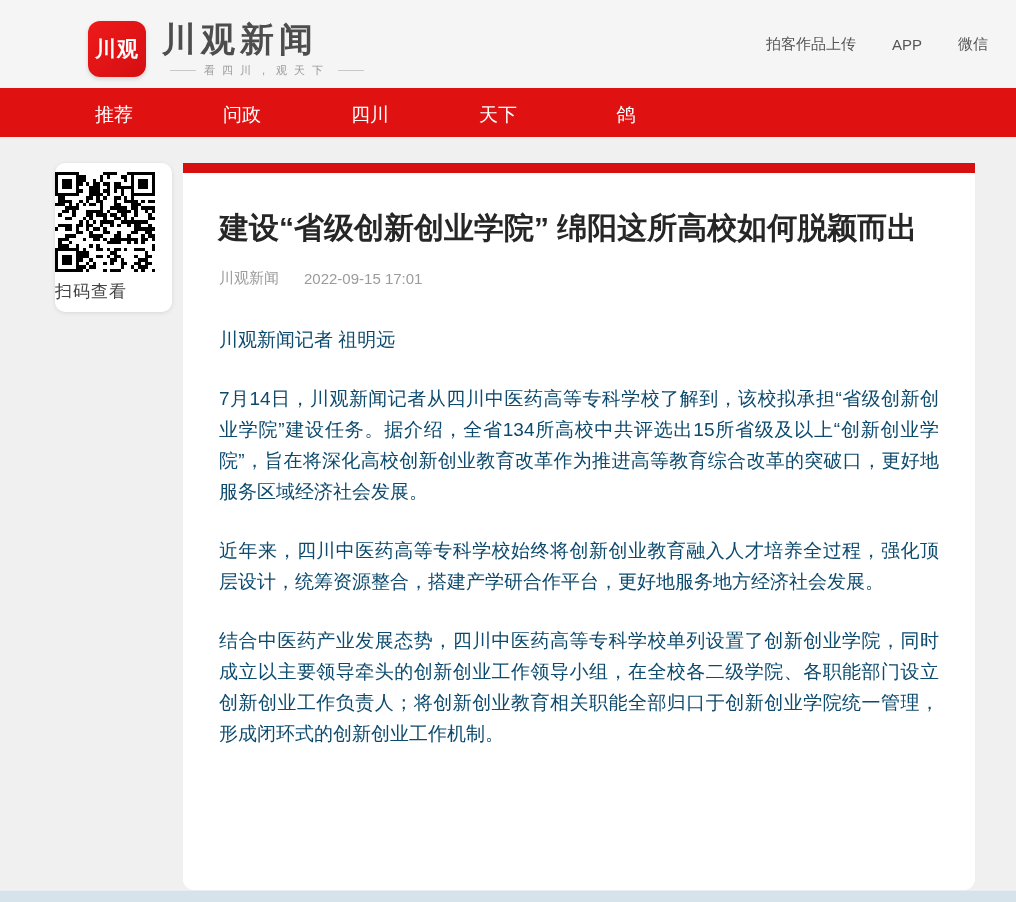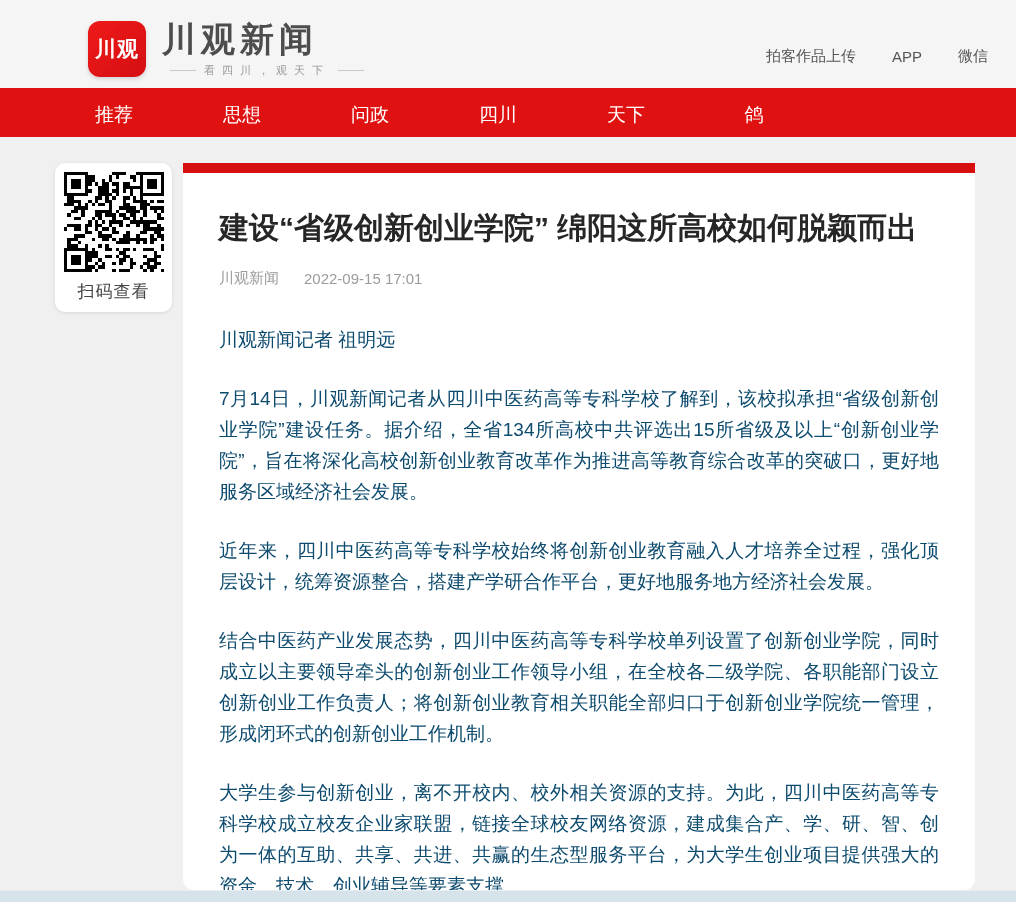--- a/index.html
+++ b/index.html
@@ -35,21 +35,21 @@
     font-family:"Liberation Serif","DejaVu Serif",serif;
   }
   .logo-tagline{
     display:flex;align-items:center;margin-top:4px;
     font-size:11px;color:#9a9a9a;letter-spacing:7px;
   }
   .logo-tagline::before,.logo-tagline::after{
     content:"";display:block;width:26px;height:1px;background:#c9c9c9;margin:0 8px;
   }
   .header-links{
-    position:absolute;right:28px;top:12px;height:88px;
+    position:absolute;right:28px;top:0;height:88px;
     display:flex;align-items:center;gap:36px;
   }
   .header-link{font-size:15px;color:#555;cursor:pointer;white-space:nowrap;}
 
   
   .main-nav{
     height:49px;background:var(--brand-red);
     display:flex;align-items:stretch;padding-left:50px;overflow:hidden;white-space:nowrap;
   }
   .nav-item{
@@ -59,21 +59,21 @@
 
   
   .content{
     position:absolute;top:142px;left:0;right:0;bottom:12px;
     background:#f0f0f0;
   }
   .qr-card{
     position:absolute;left:55px;top:21px;width:117px;height:149px;
     background:#fff;border-radius:10px;
     box-shadow:0 1px 4px rgba(0,0,0,.10);
-    display:flex;flex-direction:column;align-items:center;
+    display:flex;flex-direction:column;
   }
   .qr-box{width:100px;height:100px;margin-top:9px;}
   .qr-box svg{width:100%;height:100%;display:block;}
   .qr-caption{font-size:17px;color:#444;margin-top:8px;letter-spacing:1px;}
 
   .article-panel{
     position:absolute;left:183px;top:21px;width:792px;bottom:0;
     background:#fff;
     border-radius:11px;
   }
@@ -113,21 +113,20 @@
   </div>
   <div class="header-links">
     <span class="header-link">拍客作品上传</span>
     <span class="header-link">APP</span>
     <span class="header-link">微信</span>
   </div>
 </header>
 
 <nav class="main-nav">
   <div class="nav-item">推荐</div>
-  <div class="nav-item">思想</div>
   <div class="nav-item">问政</div>
   <div class="nav-item">四川</div>
   <div class="nav-item">天下</div>
   <div class="nav-item">鸽</div>
 </nav>
 
 <div class="content">
 
   <aside class="qr-card">
     <div class="qr-box">
@@ -461,20 +460,19 @@
       <h1 class="article-title">建设“省级创新创业学院” 绵阳这所高校如何脱颖而出</h1>
       <div class="article-meta">
         <span>川观新闻</span>
         <span>2022-09-15 17:01</span>
       </div>
       <div class="article-body">
         <p>川观新闻记者 祖明远</p>
         <p>7月14日，川观新闻记者从四川中医药高等专科学校了解到，该校拟承担“省级创新创业学院”建设任务。据介绍，全省134所高校中共评选出15所省级及以上“创新创业学院”，旨在将深化高校创新创业教育改革作为推进高等教育综合改革的突破口，更好地服务区域经济社会发展。</p>
         <p>近年来，四川中医药高等专科学校始终将创新创业教育融入人才培养全过程，强化顶层设计，统筹资源整合，搭建产学研合作平台，更好地服务地方经济社会发展。</p>
         <p>结合中医药产业发展态势，四川中医药高等专科学校单列设置了创新创业学院，同时成立以主要领导牵头的创新创业工作领导小组，在全校各二级学院、各职能部门设立创新创业工作负责人；将创新创业教育相关职能全部归口于创新创业学院统一管理，形成闭环式的创新创业工作机制。</p>
-        <p>大学生参与创新创业，离不开校内、校外相关资源的支持。为此，四川中医药高等专科学校成立校友企业家联盟，链接全球校友网络资源，建成集合产、学、研、智、创为一体的互助、共享、共进、共赢的生态型服务平台，为大学生创业项目提供强大的资金、技术、创业辅导等要素支撑。</p>
       </div>
     </div>
   </main>
 
 </div>
 
 <div class="h-scrollbar"></div>
 
 </body></html>

